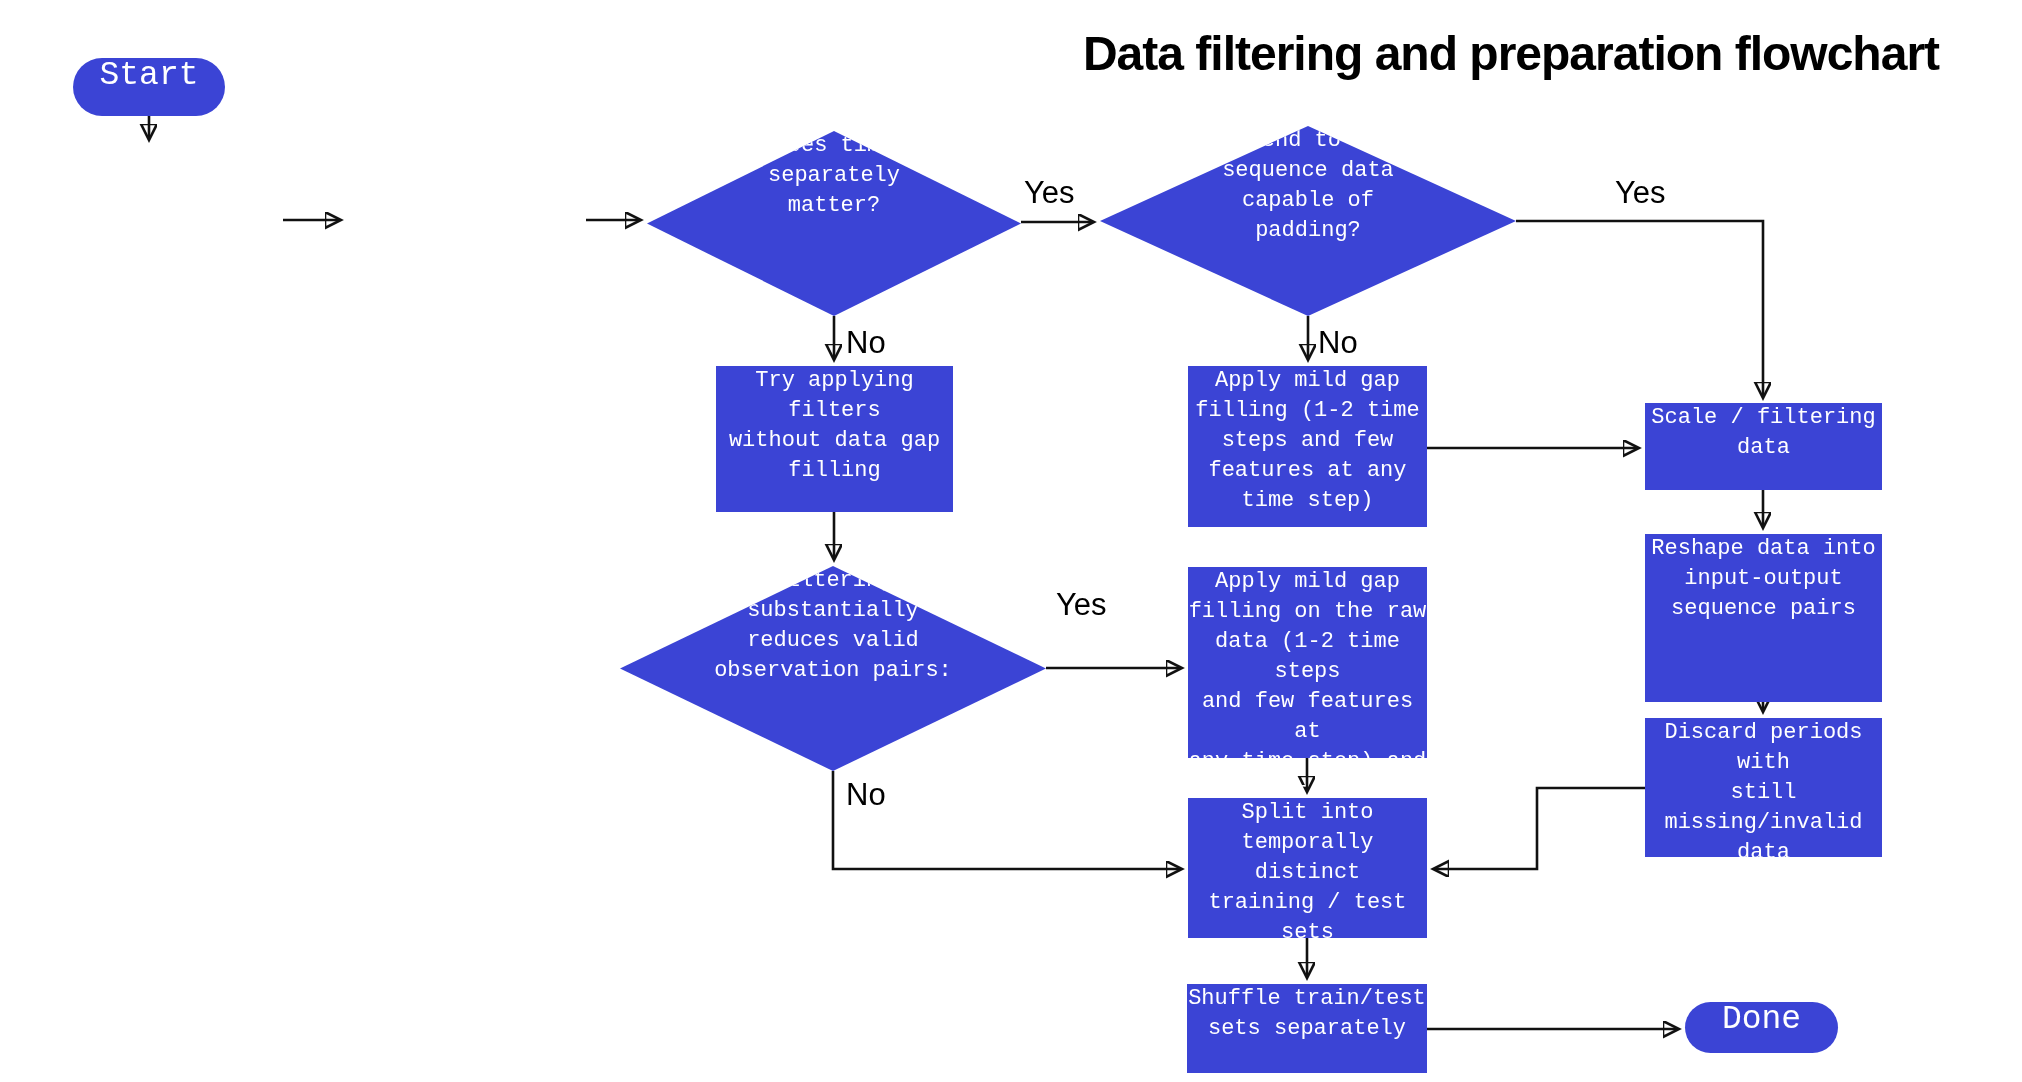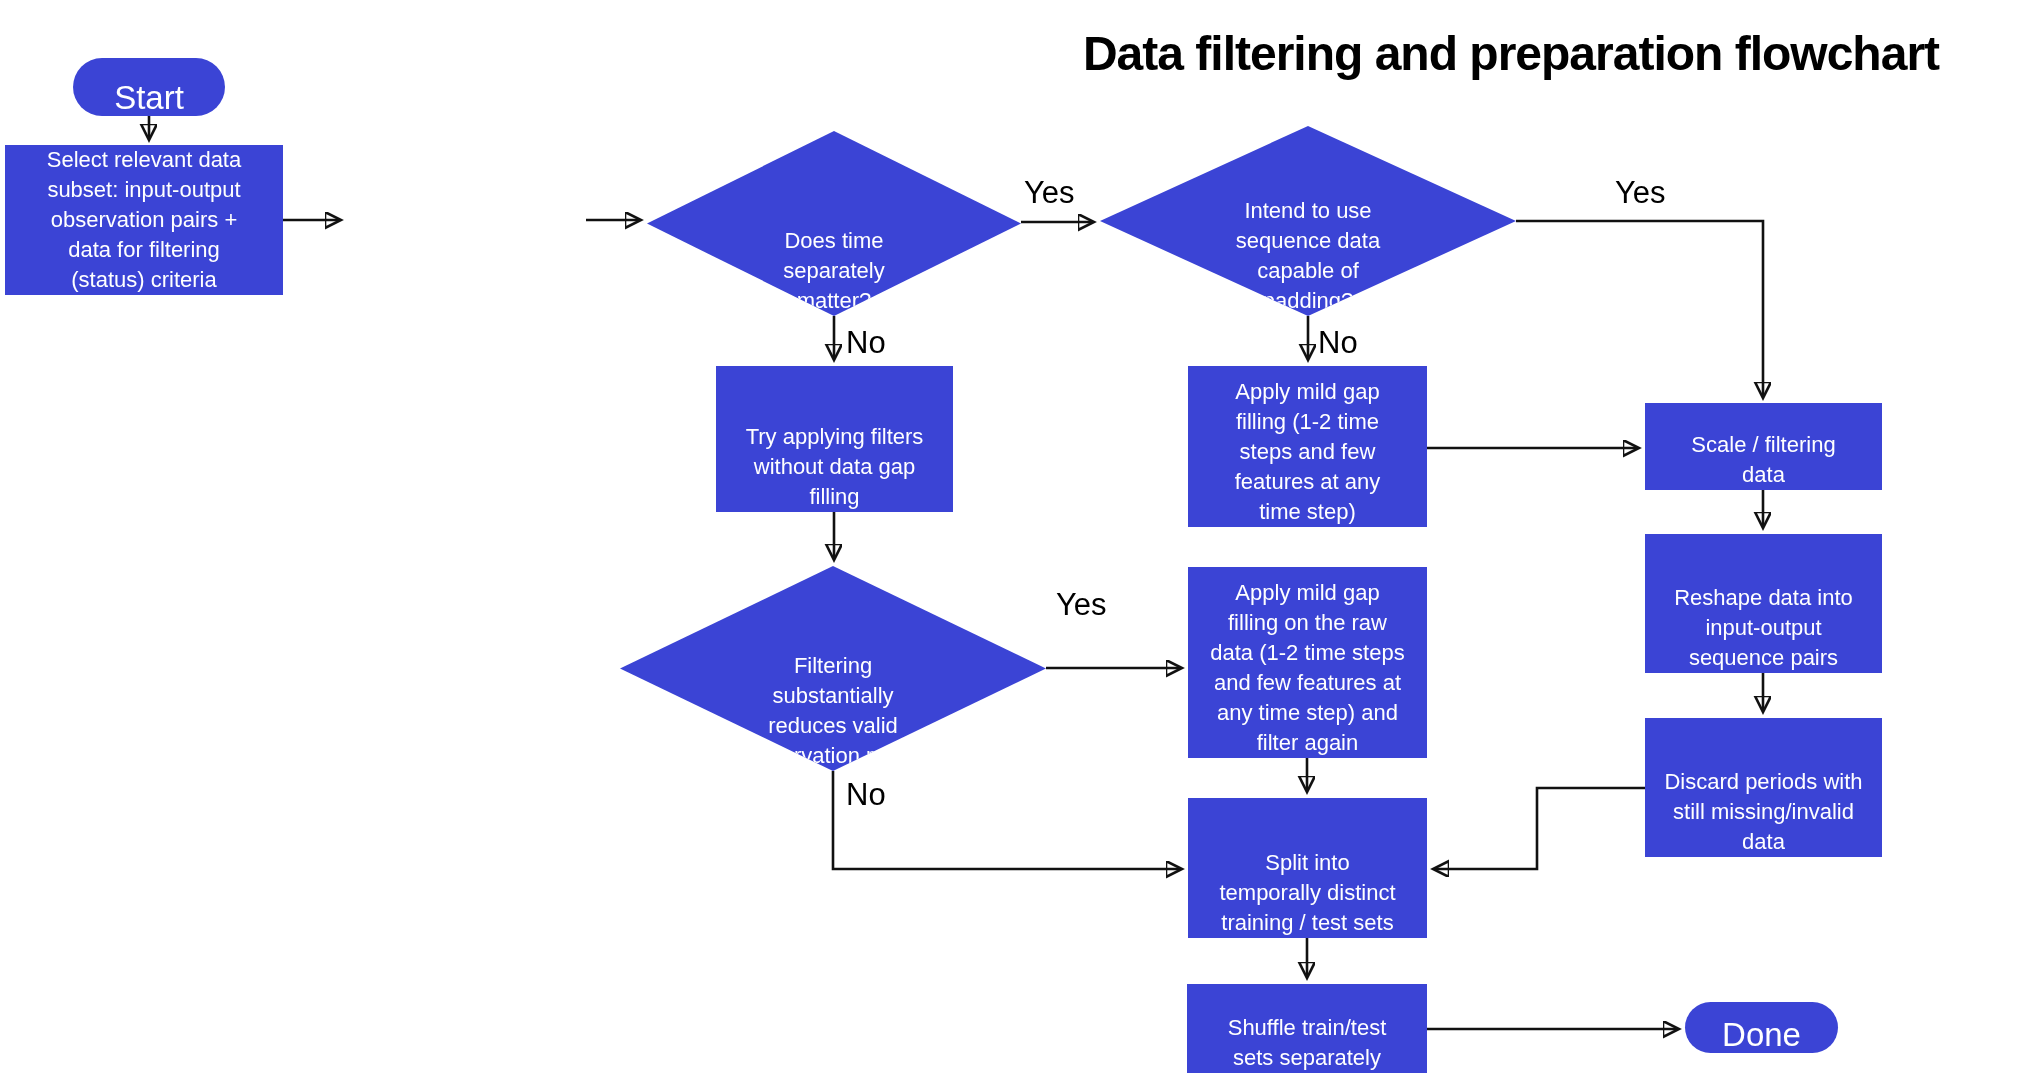--- a/index.html
+++ b/index.html
@@ -7,22 +7,22 @@
     position:relative;width:2022px;height:1082px;background:#ffffff;
     font-family:"Liberation Sans", sans-serif;overflow:hidden;padding-left:28px;
   }
   .title{
     position:absolute;left:1018px;top:26px;width:986px;
     font-size:48px;font-weight:bold;color:#000;text-align:center;
     letter-spacing:-1px;white-space:nowrap;
   }
   .node{
     position:absolute;background:#3B44D5;color:#fff;
-    display:flex;align-items:flex-end;justify-content:center;
-    text-align:center;font-size:22px;line-height:30px;
+    display:flex;align-items:flex-start;justify-content:center;
+    text-align:center;font-size:22px;line-height:30px;font-family:Liberation Mono, monospace;
   }
   .node .label{white-space:pre-line;}
   .terminal{border-radius:29px;font-size:33px;line-height:36px;}
   .decision{clip-path:polygon(50% 0,100% 50%,50% 100%,0 50%);}
   .edge-label{
     position:absolute;color:#000;font-size:31px;line-height:34px;white-space:nowrap;
   }
   svg.wires{position:absolute;left:0;top:0;pointer-events:none;}
   svg.wires path{fill:none;stroke:#111;stroke-width:2.6px;}
 </style>
@@ -58,27 +58,20 @@
 
   <div class="title">Data filtering and preparation flowchart</div>
 
   <div class="node terminal" style="left:73px;top:58px;width:152px;height:58px">
     <span class="label">Start</span>
   </div>
   <div class="node terminal" style="left:1685px;top:1002px;width:153px;height:51px">
     <span class="label">Done</span>
   </div>
 
-  <div class="node" style="left:5px;top:145px;width:278px;height:150px">
-    <span class="label">Select relevant data
-subset: input-output
-observation pairs +
-data for filtering
-(status) criteria</span>
-  </div>
   <div class="node" style="left:716px;top:366px;width:237px;height:146px">
     <span class="label">Try applying filters
 without data gap
 filling</span>
   </div>
   <div class="node" style="left:1188px;top:366px;width:239px;height:161px">
     <span class="label">Apply mild gap
 filling (1-2 time
 steps and few
 features at any
@@ -98,21 +91,21 @@
 training / test sets</span>
   </div>
   <div class="node" style="left:1187px;top:984px;width:240px;height:89px">
     <span class="label">Shuffle train/test
 sets separately</span>
   </div>
   <div class="node" style="left:1645px;top:403px;width:237px;height:87px">
     <span class="label">Scale / filtering
 data</span>
   </div>
-  <div class="node" style="left:1645px;top:534px;width:237px;height:139px">
+  <div class="node" style="left:1645px;top:534px;width:237px;height:168px">
     <span class="label">Reshape data into
 input-output
 sequence pairs</span>
   </div>
   <div class="node" style="left:1645px;top:718px;width:237px;height:139px">
     <span class="label">Discard periods with
 still missing/invalid
 data</span>
   </div>
 

